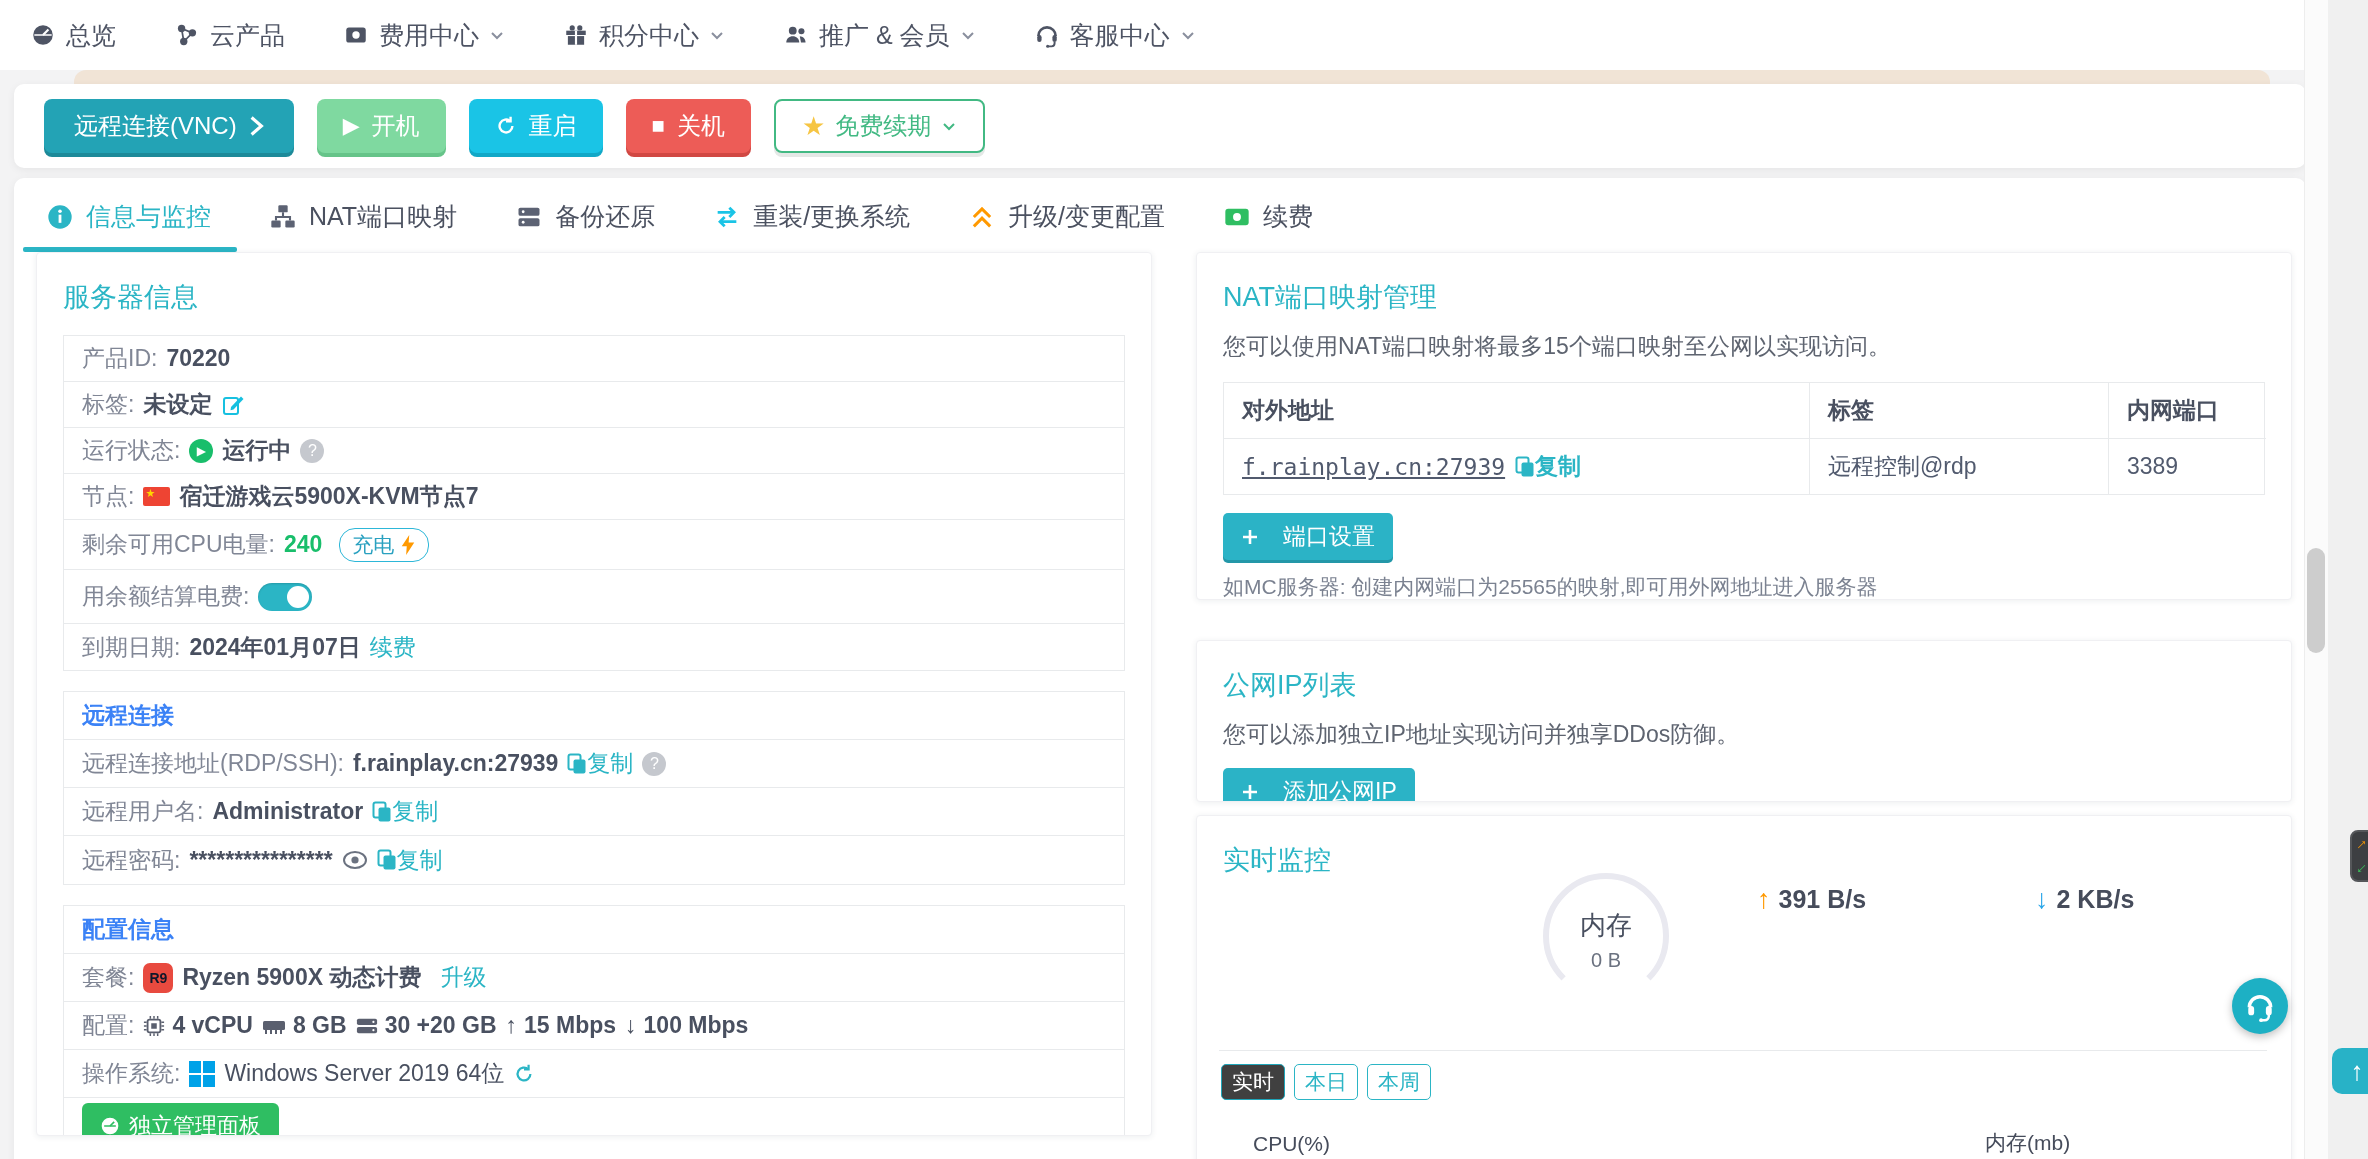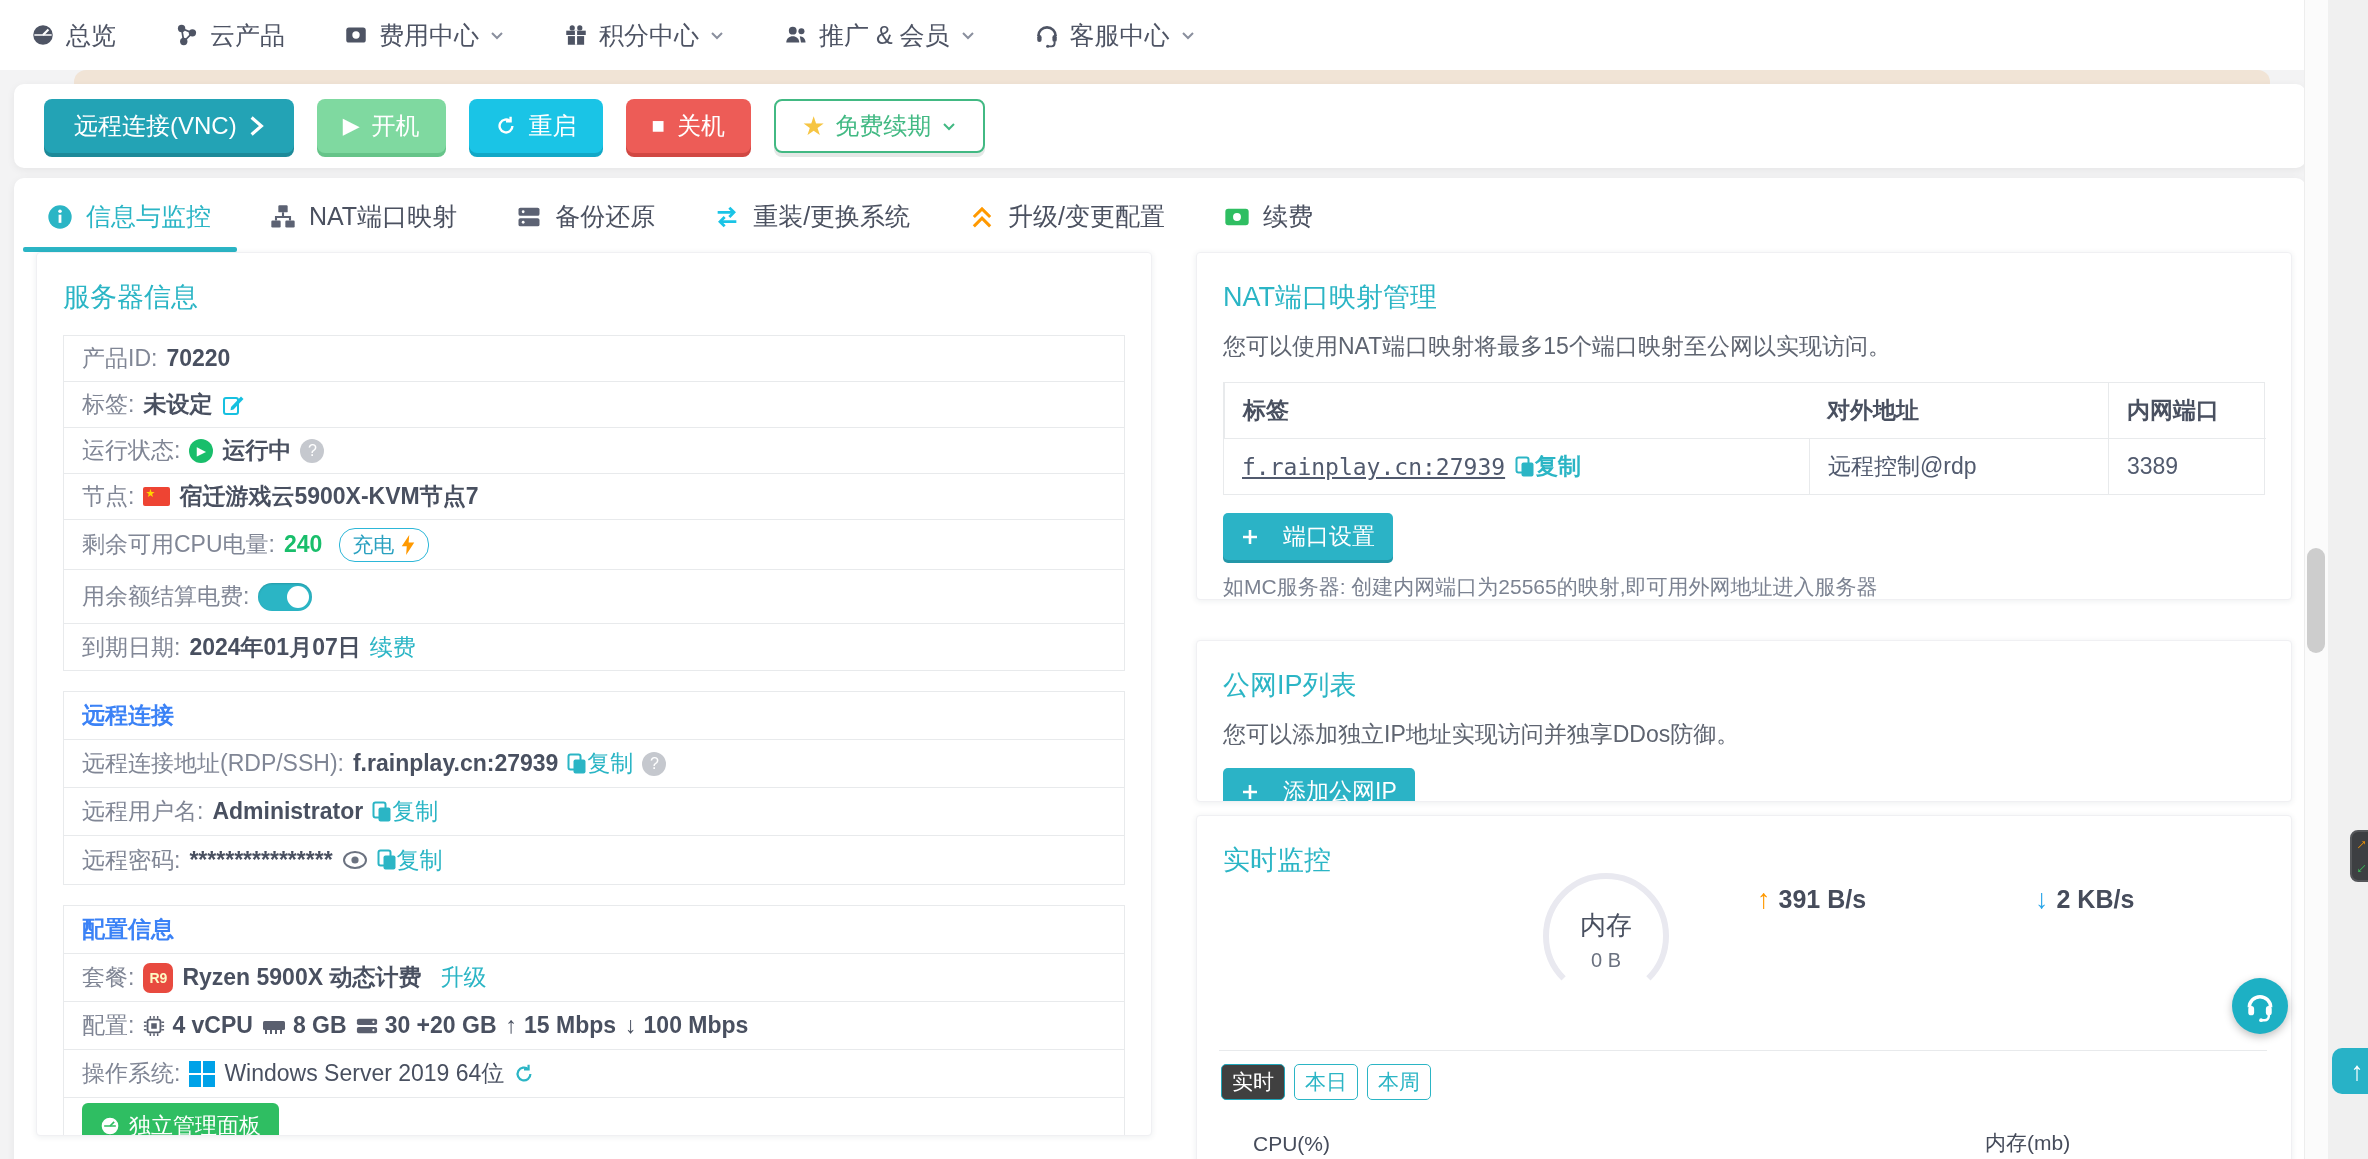--- a/index.html
+++ b/index.html
@@ -68,21 +68,21 @@
           display:inline-flex; align-items:center; justify-content:center; }
   .flag { width:27px; height:19px; background:#e43; border-radius:2px; color:#ffd500; font-size:11px;
           display:inline-flex; align-items:flex-start; padding:0 0 0 2px; line-height:12px; }
   .pill-charge { display:inline-flex; align-items:center; gap:6px; border:1px solid #2db7d8; border-radius:16px;
           padding:2px 12px; font-size:21px; color:#2aa1c0; margin-left:8px; cursor:pointer; }
   .toggle { width:54px; height:28px; border-radius:14px; background:#2bb5c5; position:relative; cursor:pointer;
             box-shadow:inset 0 1px 2px rgba(0,0,0,.15); }
   .toggle::after { content:""; position:absolute; right:3px; top:3px; width:22px; height:22px; border-radius:50%;
             background:#fff; }
   .mono { font-family:"DejaVu Sans Mono",monospace; }
-  .badge-r9 { width:30px; height:30px; border-radius:7px; background:#e84a3f; color:#fef9c3; font-weight:bold;
+  .badge-r9 { width:30px; height:30px; border-radius:7px; background:#e84a3f; color:#0f172a; font-weight:bold;
               font-size:14px; display:inline-flex; align-items:center; justify-content:center; }
   .winlogo { display:inline-grid; grid-template-columns:12px 12px; grid-template-rows:12px 12px; gap:2px; }
   .winlogo i { background:#00a2e8; }
   .btn-green { display:inline-flex; align-items:center; gap:9px; background:#2fbe62; color:#fff; font-size:22px;
                border-radius:6px; padding:8px 18px; box-shadow:0 3px 0 #26a453; cursor:pointer; }
   .spec { display:inline-flex; align-items:center; gap:7px; color:#495060; font-weight:bold; }
 
   
   .p-nat { left:1182px; top:74px; width:1096px; height:348px; }
   .nat-table { border:1px solid #e8eaec; margin-top:20px; }
@@ -470,22 +470,22 @@
           </span>
         </div>
       </div>
     </div>
 
     <div class="panel p-nat">
       <div class="panel-title">NAT端口映射管理</div>
       <div class="panel-desc">您可以使用NAT端口映射将最多15个端口映射至公网以实现访问。</div>
       <div class="nat-table">
         <div class="nat-tr nat-head">
+          <div>对外地址</div>
           <div style="border-left:1px solid #e8eaec;">标签</div>
-          <div>对外地址</div>
           <div style="border-left:1px solid #e8eaec;">内网端口</div>
         </div>
         <div class="nat-tr">
           <div>
             <span class="mono nat-addr">f.rainplay.cn:27939</span>
             <span class="copy" style="font-weight:bold;">
               <svg width="20" height="22" viewBox="0 0 20 22">
                   <rect x="1.5" y="1.5" width="12" height="15" rx="2" fill="none" stroke="#2bb5c5" stroke-width="2"></rect>
                   <rect x="6.5" y="6.5" width="12" height="14" rx="2" fill="#2bb5c5"></rect>
                 </svg>

